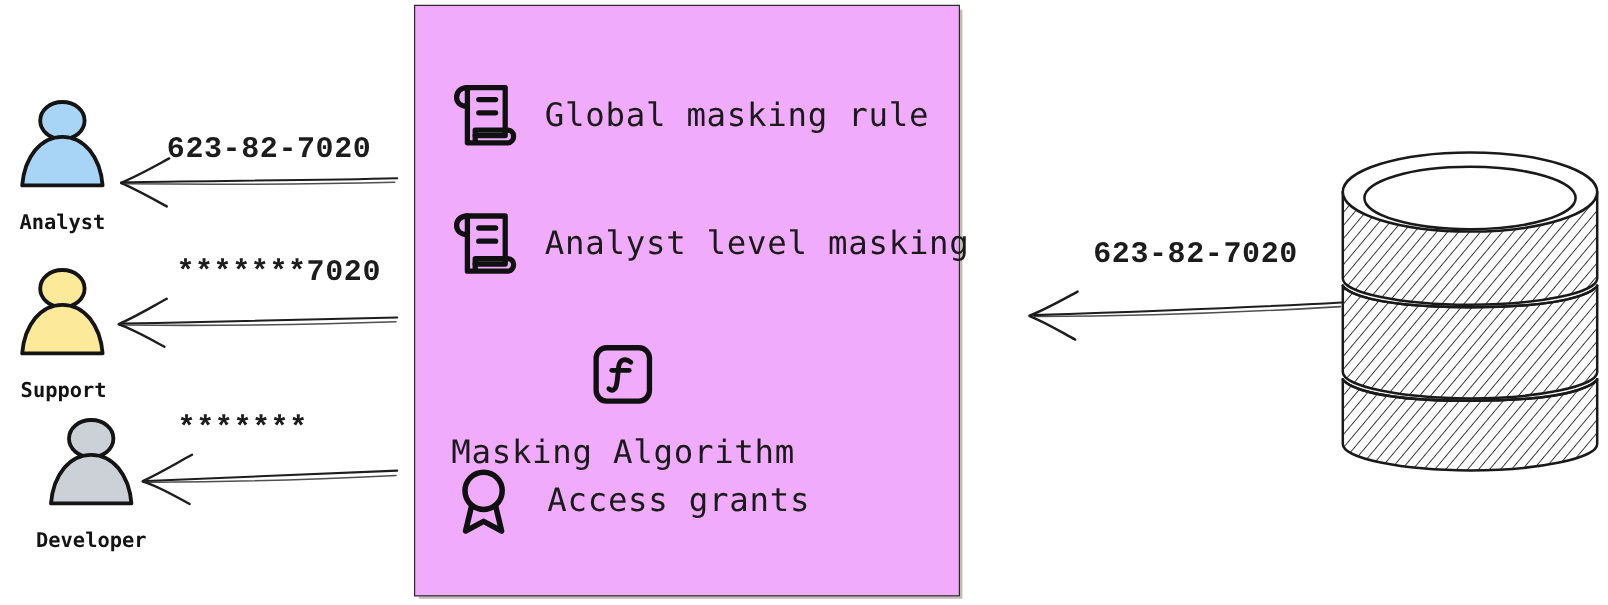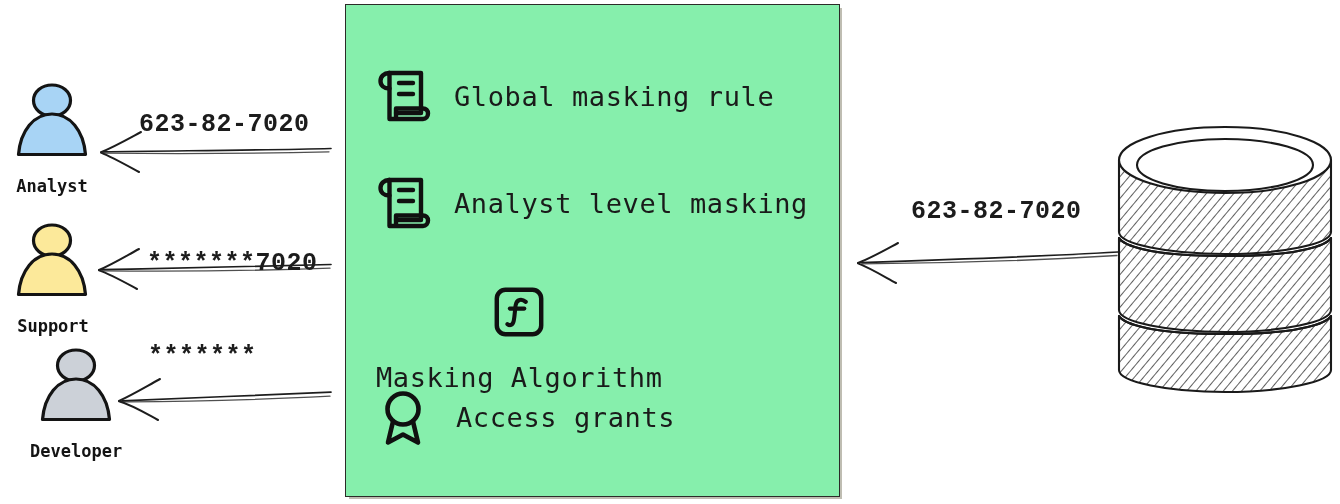--- a/index.html
+++ b/index.html
@@ -29,29 +29,29 @@
   #actor-support .cap { margin-left:2px; }
 
   
   .flow-label {
     position:absolute;
     font-family:Liberation Mono, monospace;
     font-size:25px; font-weight:700; color:#1c1c1c;
     letter-spacing:0.5px; white-space:nowrap;
   }
   #label-analyst   { left:139px; top:110px; }
-  #label-support   { left:147px; top:212px;margin-top:37px; }
+  #label-support   { left:147px; top:212px; }
   #label-developer { left:148px; top:342px; }
   #label-source    { left:911px; top:197px; }
 
   
   #policy-panel {
     position:absolute; left:345px; top:4px;
-    width:495px; height:493px;
-    background:#86efac;
+    width:455px; height:493px;
+    background:#f0abfc;
     border:1.6px solid #2b2b28;
     box-shadow:3px 3px 0 -1px rgba(60,55,20,0.33);
   }
   .policy-row {
     position:absolute; left:30px; display:flex; align-items:center; gap:22px;
   }
   #row-0 { top:62px; }
   #row-1 { top:169px; }
   #row-2 { top:279px;flex-direction:column; }
   #row-3 { top:383px;gap:24px; }

